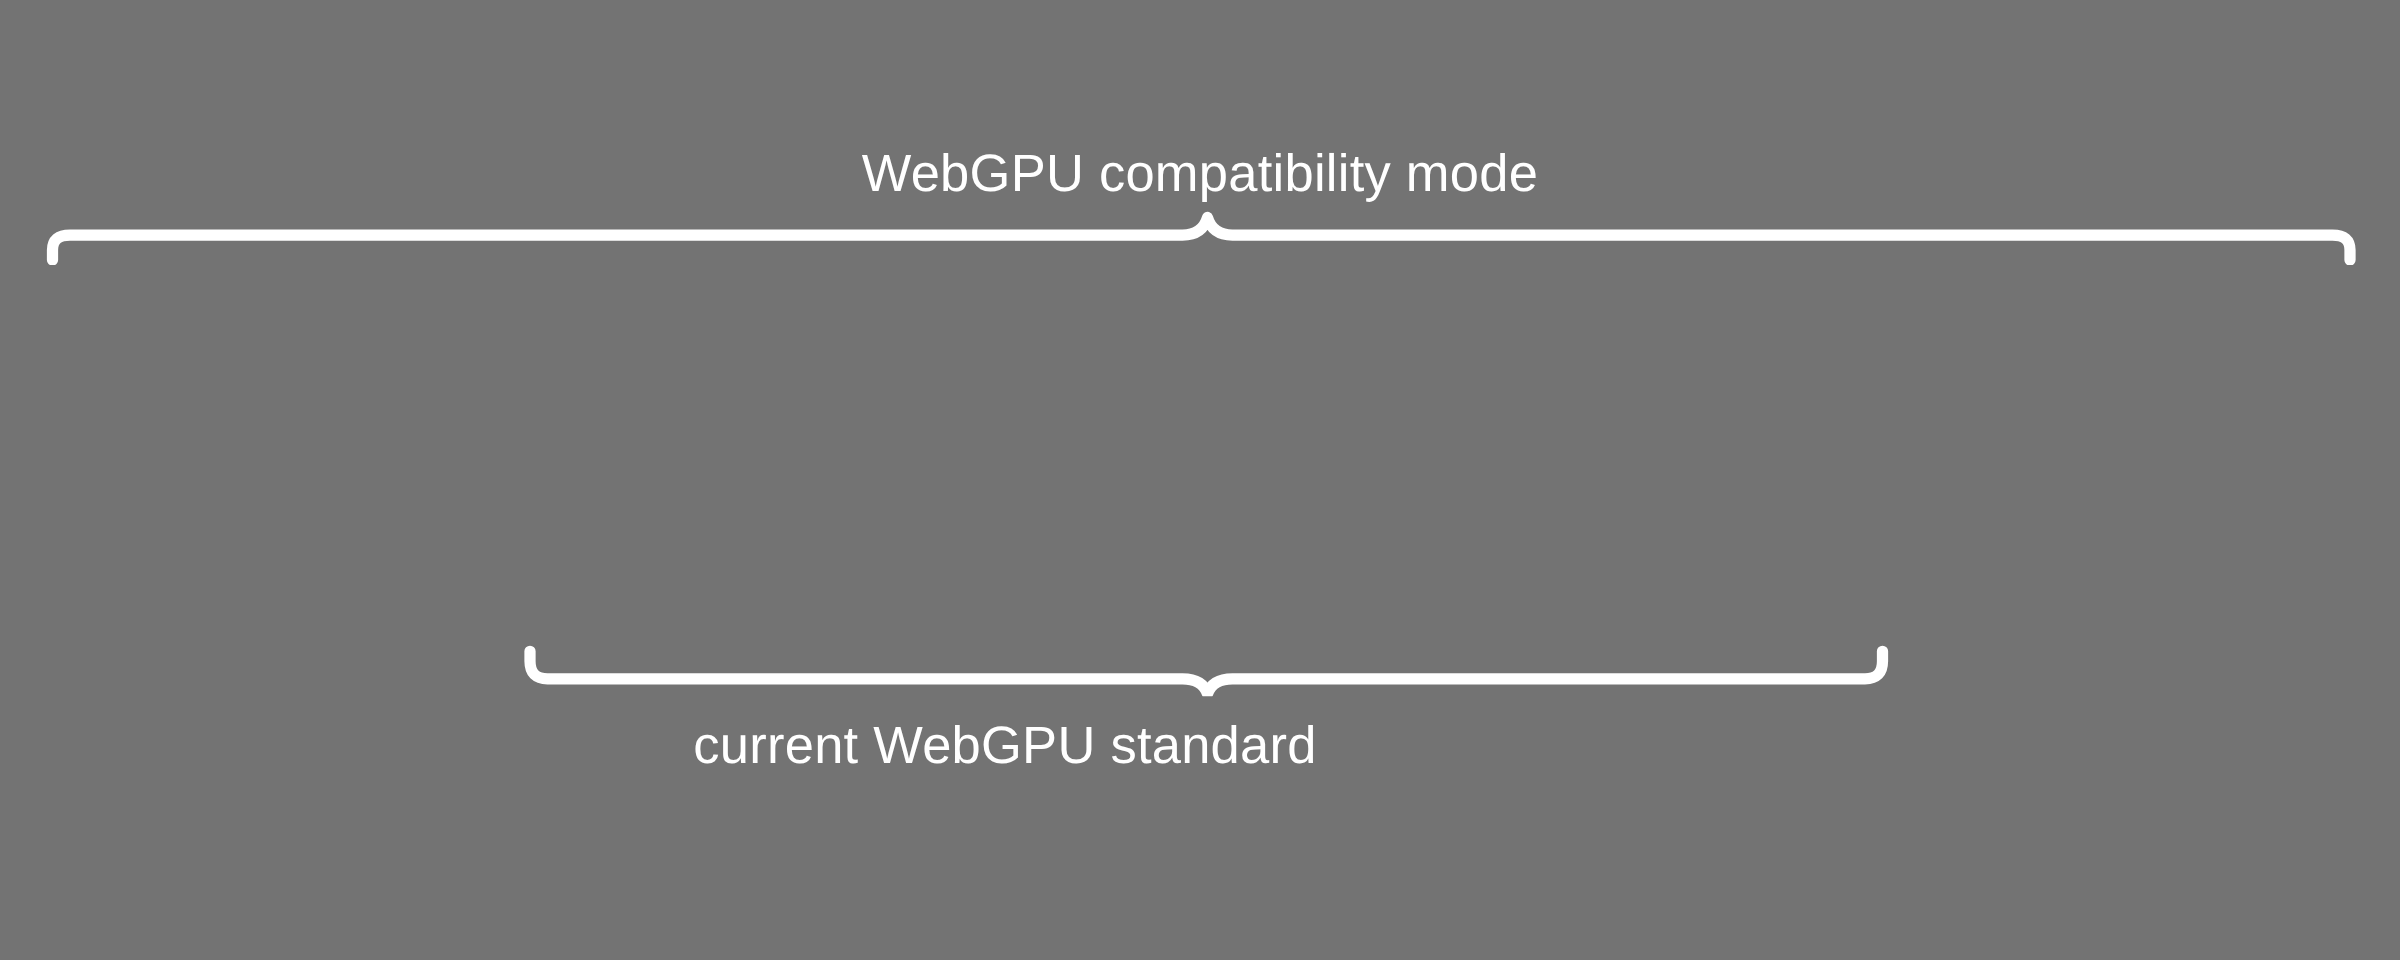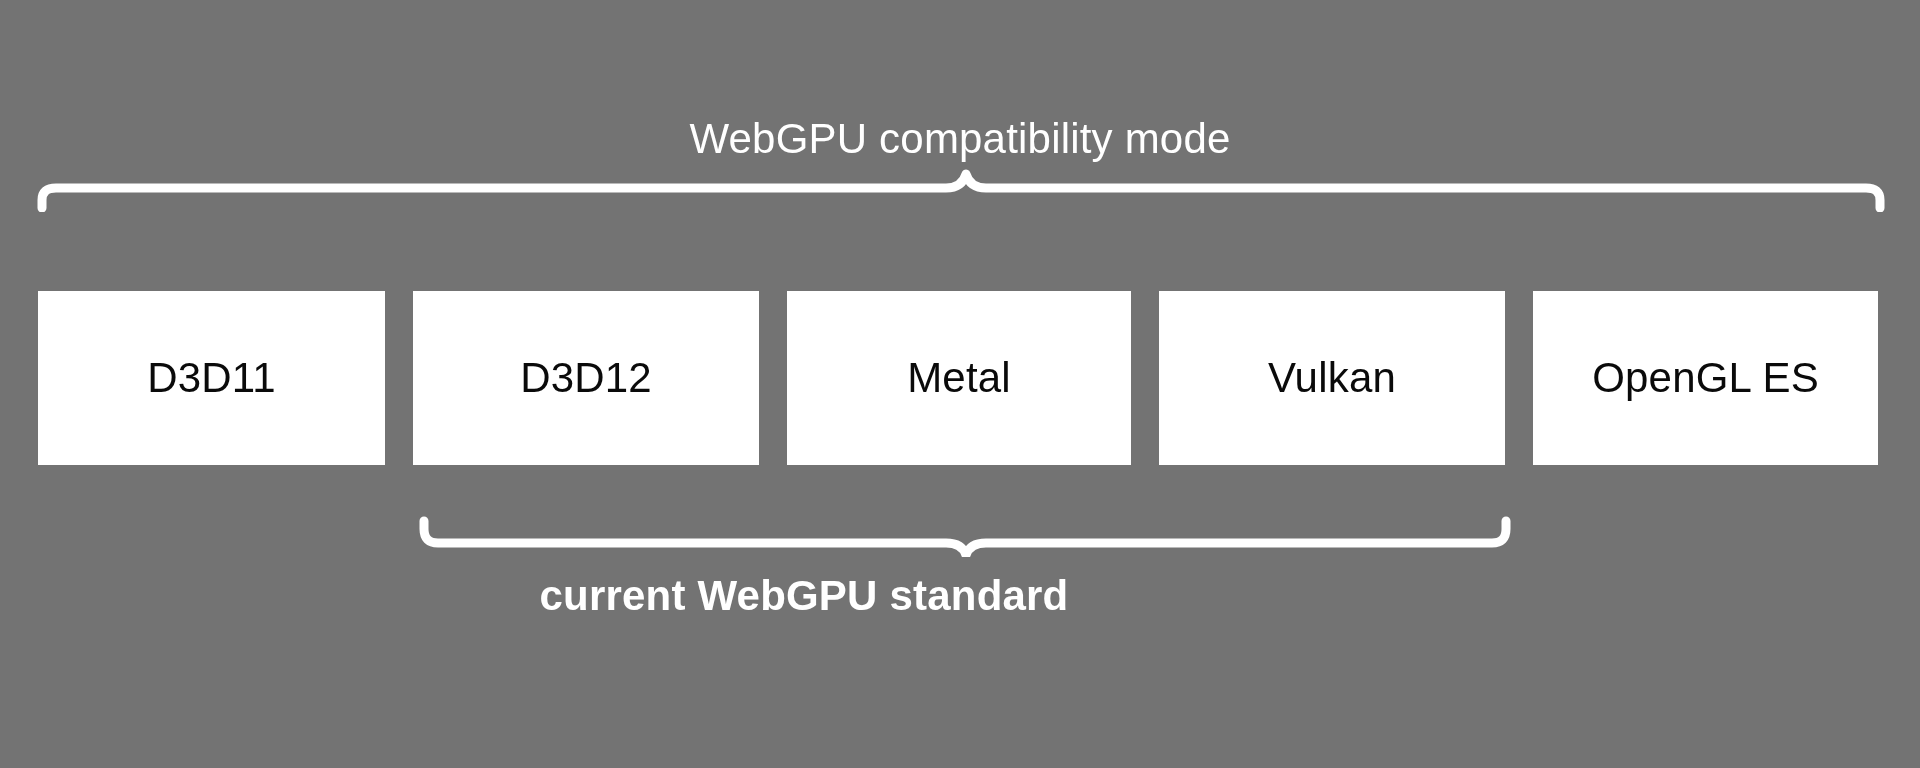--- a/index.html
+++ b/index.html
@@ -85,21 +85,21 @@
 
   
   #bottom-label {
     position: absolute;
     left: 0;
     top: 572px;
     width: 1608px;
     text-align: center;
     color: #FFFFFF;
     font-size: 42px;
-    font-weight: 700;
+    font-weight: 400;
     letter-spacing: 0.2px;
     line-height: 48px;
     white-space: nowrap;
   }
 </style>
 </head>
 <body>
 
 <div id="diagram">
 
@@ -110,37 +110,20 @@
              L 42,32
              Q 42,20 56,20
              L 946,20
              Q 962,20 966,6
              Q 970,20 986,20
              L 1866,20
              Q 1880,20 1880,32
              L 1880,40"></path>
   </svg>
 
-  <div id="boxes-row">
-    <div class="platform-box w-d3d11">
-      <span class="box-label">D3D11</span>
-    </div>
-    <div class="platform-box w-d3d12">
-      <span class="box-label">D3D12</span>
-    </div>
-    <div class="platform-box w-metal">
-      <span class="box-label">Metal</span>
-    </div>
-    <div class="platform-box w-vulkan">
-      <span class="box-label">Vulkan</span>
-    </div>
-    <div class="platform-box w-opengl">
-      <span class="box-label">OpenGL ES</span>
-    </div>
-  </div>
 
   <svg id="bottom-brace-wrap" class="brace-svg" width="1920" height="44" viewBox="0 0 1920 44">
     <path class="brace-path" d="M 424,8
              L 424,16
              Q 424,30 438,30
              L 946,30
              Q 962,30 966,42
              Q 970,30 986,30
              L 1492,30
              Q 1506,30 1506,16

